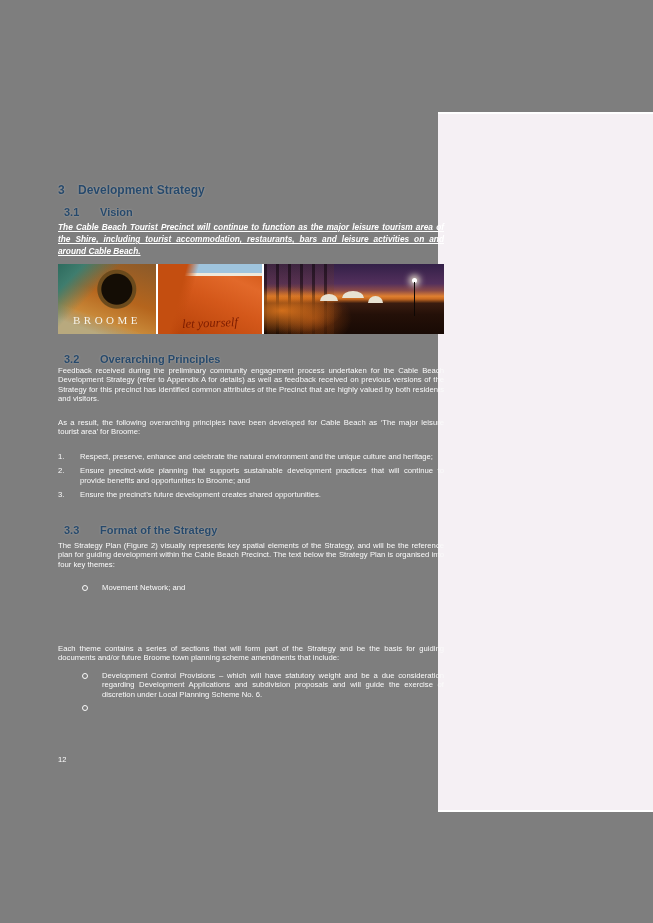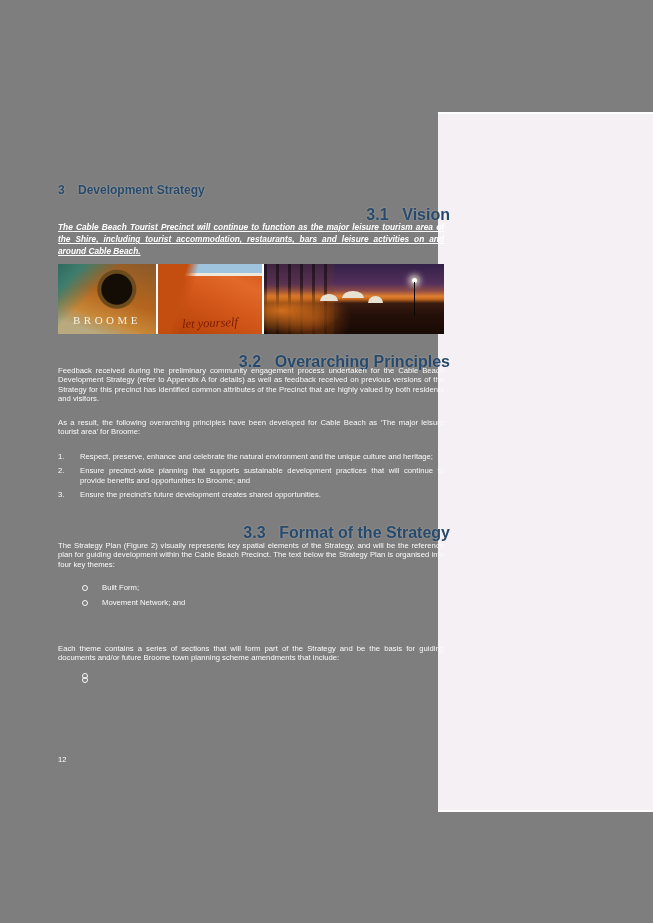--- a/index.html
+++ b/index.html
@@ -7,21 +7,21 @@
           font-family:"Liberation Sans",sans-serif;}
   
   .side-panel{position:absolute;left:438px;top:112px;width:215px;height:696px;
               background:#f5f0f4;border-top:2px solid #ffffff;border-bottom:2px solid #ffffff;}
   
   .content{position:absolute;left:58px;top:0;width:386px;}
   .abs{position:absolute;left:0;width:386px;}
   h1.doc,h2.doc{margin:0;color:#27496b;text-shadow:0 0 2px rgba(255,255,255,.35);}
   h1.doc{font-size:12px;font-weight:bold;display:flex;}
   h1.doc .num{width:20px;flex:0 0 auto;}
-  h2.doc{font-size:16px;font-weight:bold;display:flex;padding-left:6px;justify-content:flex-end;}
+  h2.doc{font-size:11px;font-weight:bold;display:flex;padding-left:6px;}
   h2.doc .num{width:36px;flex:0 0 auto;}
   p.body{margin:0;font-size:7.7px;line-height:9.3px;color:#fafafa;text-align:justify;}
   p.vision{margin:0;font-size:8.3px;line-height:12px;color:#ffffff;font-style:italic;font-weight:bold;text-align:justify;text-decoration:underline;}
   
   .olist .oitem{position:relative;padding-left:22px;margin-bottom:5px;font-size:7.7px;line-height:9.3px;color:#fafafa;text-align:justify;}
   .olist .oitem .marker{position:absolute;left:0;top:0;}
   
   .blist .bitem{position:relative;padding-left:44px;margin-bottom:5.5px;font-size:7.7px;line-height:9.3px;color:#fafafa;text-align:justify;}
   .blist .bitem .dot{position:absolute;left:24px;top:2px;width:4px;height:4px;border:1px solid #fafafa;border-radius:50%;}
   .pagenum{position:absolute;left:58px;top:755px;font-size:7.5px;color:#ffffff;}
@@ -128,33 +128,30 @@
     <h2 class="doc abs" style="top:524px;">
       <span class="num">3.3</span>
       <span>Format of the Strategy</span>
     </h2>
 
     <p class="body abs" style="top:541px;">The Strategy Plan (Figure 2) visually represents key spatial elements of the Strategy, and will be the reference plan for guiding development within the Cable Beach Precinct. The text below the Strategy Plan is organised into four key themes:</p>
 
     <div class="blist abs" style="top:583px;">
       <div class="bitem">
         <span class="dot"></span>
-        <span>Built Form;</span>
-      </div>
-      <div class="bitem">
-        <span class="dot"></span>
         <span>Movement Network; and</span>
       </div>
     </div>
 
     <p class="body abs" style="top:644px;">Each theme contains a series of sections that will form part of the Strategy and be the basis for guiding documents and/or future Broome town planning scheme amendments that include:</p>
 
     <div class="blist abs" style="top:671px;">
       <div class="bitem" style="margin-bottom:4px;">
         <span class="dot"></span>
+        <span>Development Control Provisions – which will have statutory weight and be a due consideration regarding Development Applications and subdivision proposals and will guide the exercise of discretion under Local Planning Scheme No. 6.</span>
       </div>
       <div class="bitem">
         <span class="dot"></span>
       </div>
     </div>
 
   </div>
 
   <div class="pagenum">12</div>
 

